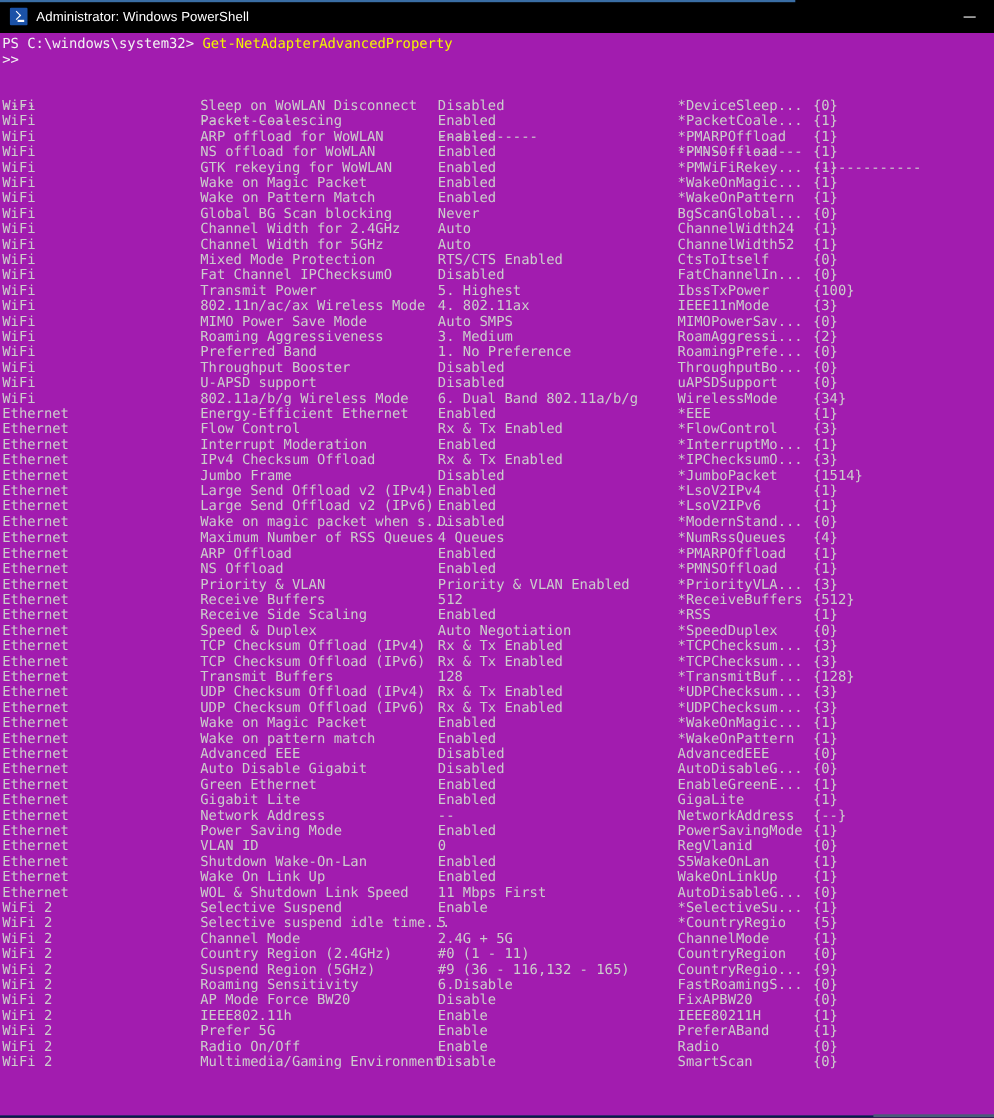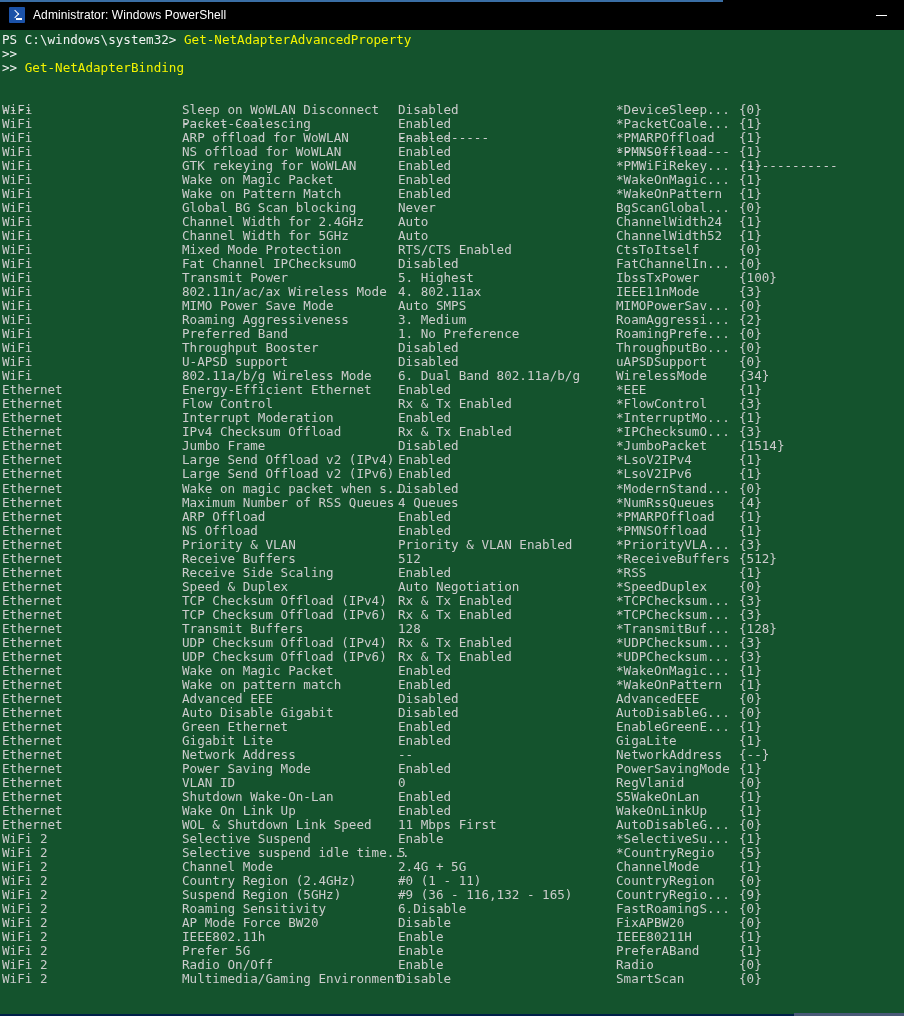--- a/index.html
+++ b/index.html
@@ -88,21 +88,21 @@
   .win-btn .glyph-min {
     display: block;
     width: 11px;
     height: 1px;
     background: #ffffff;
   }
 
   
   #console {
     flex: 1 1 auto;
-    background: #14532d;
+    background: #a21caf;
     padding: 3px 0 0 2px;
     position: relative;
     overflow: hidden;
   }
 
   .line {
     height: 14.03px;
     line-height: 14.03px;
     font-size: 12.6px;
     white-space: pre;
@@ -151,21 +151,20 @@
       <div class="win-btn">
         <span class="glyph-min"></span>
       </div>
     </div>
   </div>
 
   <div id="console">
 
     <div class="line prompt-line"><span>PS C:\windows\system32&gt; </span><span class="cmd">Get-NetAdapterAdvancedProperty</span></div>
     <div class="line prompt-line"><span>&gt;&gt;</span><span class="cmd"></span></div>
-    <div class="line prompt-line"><span>&gt;&gt; </span><span class="cmd">Get-NetAdapterBinding</span></div>
 
     <div class="line blank">&nbsp;</div>
 
 
     <div class="line row">
       <span class="c-name">----</span>
       <span class="c-dname">-----------</span>
       <span class="c-dval">------------</span>
       <span class="c-rkey">---------------</span>
       <span class="c-rval">-------------</span>

